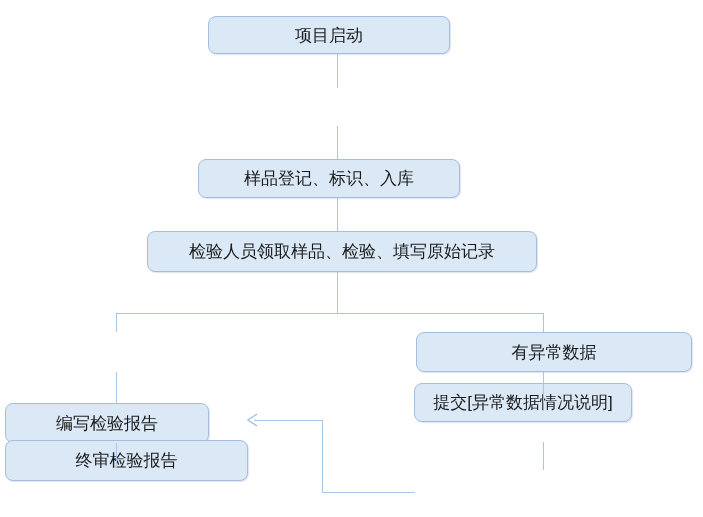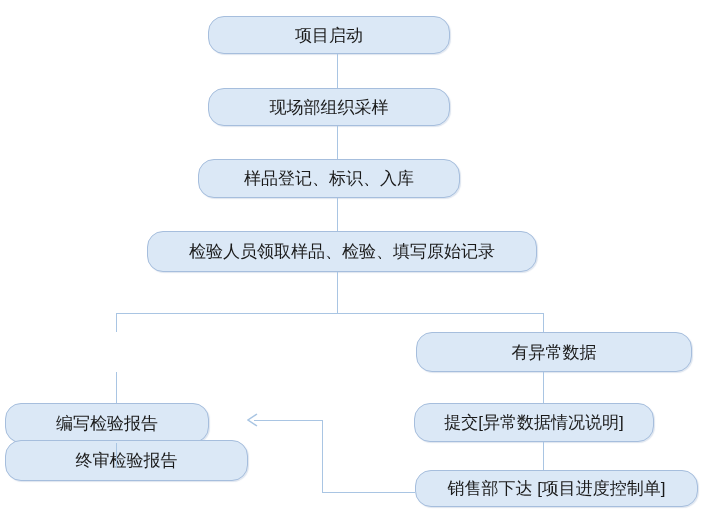--- a/index.html
+++ b/index.html
@@ -13,21 +13,21 @@
     width: 703px;
     height: 517px;
     background: #ffffff;
     overflow: hidden;
   }
   .node {
     position: absolute;
     box-sizing: border-box;
     background: #dbe8f6;
     border: 1px solid #a6bedd;
-    border-radius: 16px;
+    border-radius: 8px;
     display: flex;
     align-items: center;
     justify-content: center;
     font-size: 17px;
     color: #1a1a1a;
     box-shadow: 1px 1px 1px rgba(160,180,210,0.35);
     white-space: nowrap;
   }
   .conn {
     position: absolute;
@@ -41,23 +41,20 @@
 </style>
 </head>
 <body>
 
 <div class="canvas">
 
   <div class="node" style="left:208px;top:16px;width:242px;height:38px">
     <span>项目启动</span>
   </div>
 
-  <div class="node" style="left:208px;top:88px;width:242px;height:38px">
-    <span>现场部组织采样</span>
-  </div>
 
   <div class="node" style="left:147px;top:231px;width:390px;height:41px">
     <span>检验人员领取样品、检验、填写原始记录</span>
   </div>
 
   <div class="node" style="left:198px;top:159px;width:262px;height:39px">
     <span>样品登记、标识、入库</span>
   </div>
 
 
@@ -66,27 +63,24 @@
   </div>
 
   <div class="node" style="left:5px;top:403px;width:204px;height:40px">
     <span>编写检验报告</span>
   </div>
 
   <div class="node" style="left:5px;top:440px;width:243px;height:41px">
     <span>终审检验报告</span>
   </div>
 
-  <div class="node" style="left:414px;top:403px;width:240px;height:39px">
+  <div class="node" style="left:414px;top:383px;width:218px;height:39px">
     <span>提交[异常数据情况说明]</span>
   </div>
 
-  <div class="node" style="left:415px;top:470px;width:283px;height:37px">
-    <span>销售部下达 [项目进度控制单]</span>
-  </div>
 
   <div class="conn v" style="left:337px;top:54px;height:34px"></div>
   <div class="conn v" style="left:337px;top:126px;height:33px"></div>
   <div class="conn v" style="left:337px;top:198px;height:33px"></div>
   <div class="conn v" style="left:337px;top:272px;height:41px"></div>
 
   <div class="conn h" style="left:116px;top:313px;width:428px"></div>
   <div class="conn v" style="left:116px;top:313px;height:19px"></div>
   <div class="conn v" style="left:543px;top:313px;height:19px"></div>
 

